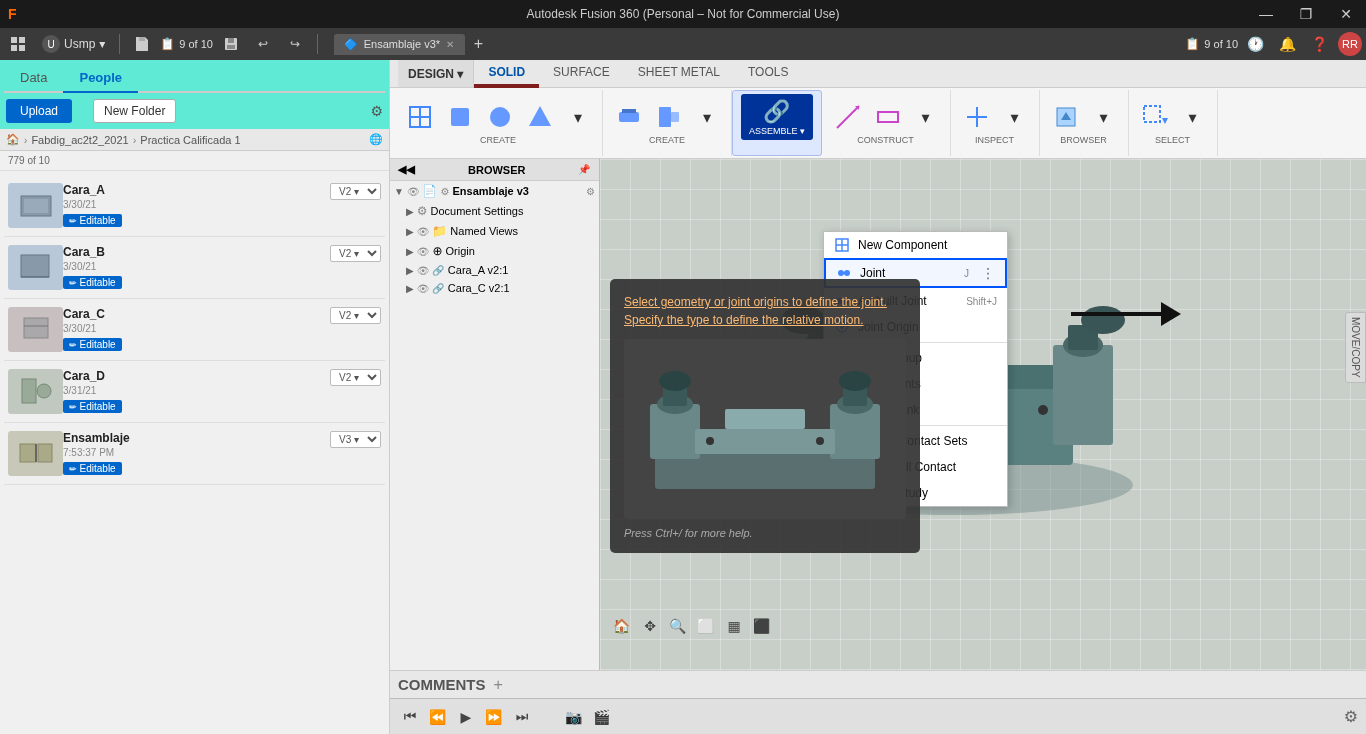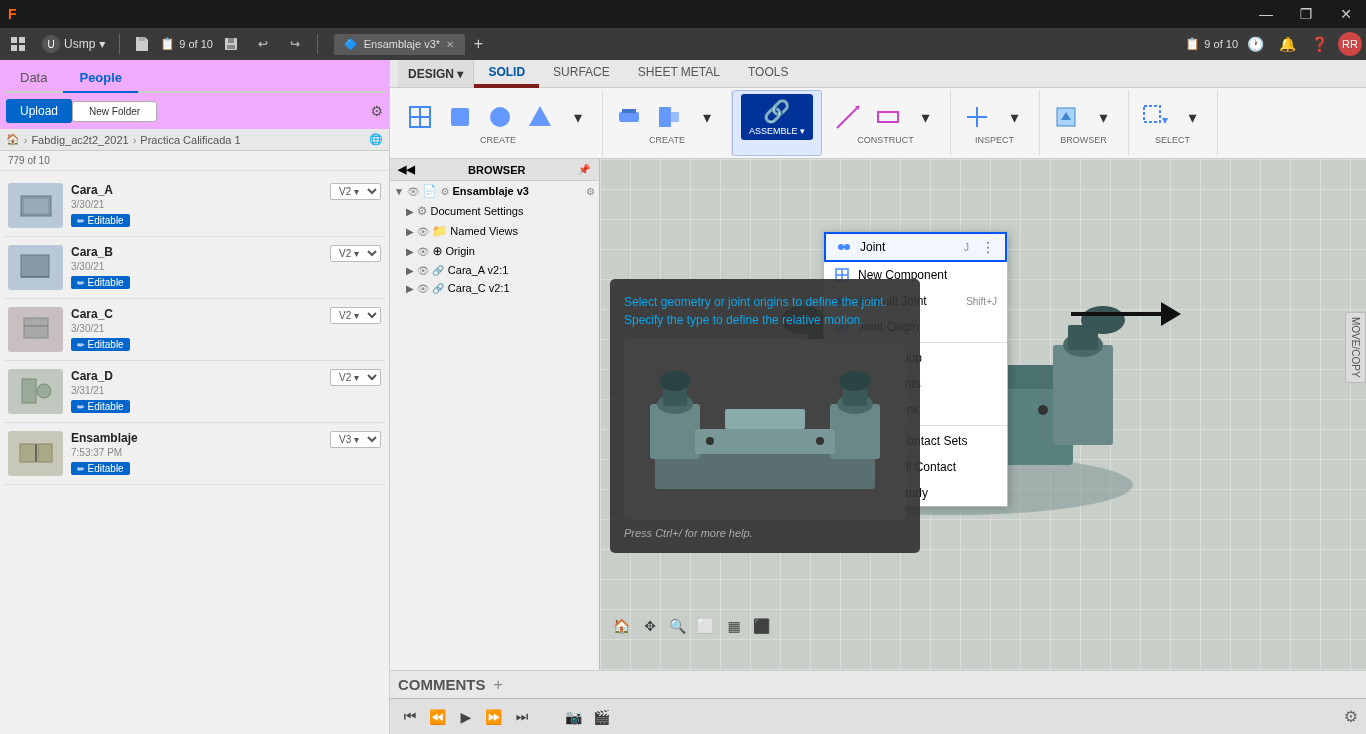--- a/index.html
+++ b/index.html
@@ -101,21 +101,21 @@
 
     
     #left-panel {
       width: 390px;
       background: #f0f0f0;
       display: flex;
       flex-direction: column;
       border-right: 1px solid #ccc;
     }
     #left-top {
-      background: #f0abfc;
+      background: #5eead4;
       padding: 4px;
       display: flex;
       flex-direction: column;
       gap: 4px;
     }
     .data-people-tabs {
       display: flex;
       border-bottom: 2px solid #ccc;
     }
     .dp-tab {
@@ -127,40 +127,40 @@
       margin-bottom: -2px;
     }
     .dp-tab.active {
       color: #0066cc;
       border-bottom: 2px solid #0066cc;
       font-weight: bold;
     }
     .left-actions {
       display: flex;
       align-items: center;
-      gap: 0;
+      gap: 21px;
       padding: 2px 2px;
     }
     .btn-upload {
       background: #0066cc;
       color: white;
       border: none;
       padding: 5px 14px;
       border-radius: 3px;
       cursor: pointer;
       font-size: 12px;
     }
     .btn-new-folder {
       background: white;
       color: #333;
       border: 1px solid #aaa;
-      padding: 4px 16px;
+      padding: 4px 10px;
       border-radius: 3px;
       cursor: pointer;
-      font-size: 10px;
+      font-size: 12px;
     }
     .btn-settings {
       margin-left: auto;
       cursor: pointer;
       color: #555;
       font-size: 14px;
     }
     
     .breadcrumb {
       display: flex;
@@ -177,21 +177,20 @@
 
     
     .file-list {
       flex: 1;
       overflow-y: auto;
       padding: 4px;
     }
     .file-item {
       display: flex;
       align-items: flex-start;
-      gap: 8px;
       padding: 8px 4px;
       border-bottom: 1px solid #ddd;
       cursor: pointer;
     }
     .file-thumb {
       width: 55px;
       height: 45px;
       background: #c8c8c8;
       border-radius: 3px;
       flex-shrink: 0;
@@ -392,21 +391,21 @@
       top: 120px;
       width: 310px;
       background: rgba(50,50,50,0.92);
       color: white;
       border-radius: 5px;
       padding: 14px;
       z-index: 200;
       font-size: 12px;
     }
     .tooltip-title { font-weight: bold; font-size: 13px; margin-bottom: 8px; }
-    .tooltip-body { color: #0ea5e9; line-height: 1.5; margin-bottom: 10px; }
+    .tooltip-body { color: #fdba74; line-height: 1.5; margin-bottom: 10px; text-decoration: underline; }
     .tooltip-image {
       width: 100%;
       height: 180px;
       background: #444;
       border-radius: 3px;
       display: flex;
       align-items: center;
       justify-content: center;
       margin-bottom: 8px;
       overflow: hidden;
@@ -476,20 +475,21 @@
     .highlight-box {
       border: 2px solid #0055ff;
       background: rgba(0,85,255,0.05);
     }
   </style>
 </head>
 <body>
 
 <div id="titlebar">
   <span class="app-icon" style="color:#f60;font-weight:bold;font-size:14px;">F</span>
+  <span>Autodesk Fusion 360 (Personal – Not for Commercial Use)</span>
   <div class="win-controls">
     <div class="win-btn">—</div>
     <div class="win-btn">❐</div>
     <div class="win-btn close">✕</div>
   </div>
 </div>
 
 <div id="toolbar1">
 
   <div class="tb1-icon-btn">
@@ -970,42 +970,42 @@
         <div class="tooltip-footer">Press Ctrl+/ for more help.</div>
       </div>
 
       <div style="position:absolute;top:143px;right:185px;display:flex;align-items:center;z-index:101;">
         <div style="width:90px;height:4px;background:#111;"></div>
         <div style="width:0;height:0;border-top:12px solid transparent;border-bottom:12px solid transparent;border-left:20px solid #111;"></div>
       </div>
 
       <div id="assemble-dropdown">
 
+        <div class="dd-item">
+          <div class="dd-icon">
+            <svg width="14" height="14" viewBox="0 0 14 14">
+                <rect x="1" y="1" width="12" height="12" fill="none" stroke="#4488ff" stroke-width="1.5"></rect>
+                <line x1="7" y1="1" x2="7" y2="13" stroke="#4488ff" stroke-width="1.5"></line>
+                <line x1="1" y1="7" x2="13" y2="7" stroke="#4488ff" stroke-width="1.5"></line>
+              </svg>
+          </div>
+          <span class="dd-label">New Component</span>
+        </div>
+
         <div class="dd-item dd-item-joint highlight-box">
           <div class="dd-icon">
             <svg width="14" height="14" viewBox="0 0 14 14">
                 <circle cx="4" cy="7" r="3" fill="#4488ff"></circle>
                 <circle cx="10" cy="7" r="3" fill="#4488ff"></circle>
                 <line x1="4" y1="7" x2="10" y2="7" stroke="#4488ff" stroke-width="2"></line>
               </svg>
           </div>
           <span class="dd-label">Joint</span>
           <span class="dd-shortcut">J</span>
           <span style="margin-left:4px;cursor:pointer;font-size:14px;color:#666;">⋮</span>
-        </div>
-
-        <div class="dd-item">
-          <div class="dd-icon">
-            <svg width="14" height="14" viewBox="0 0 14 14">
-                <rect x="1" y="1" width="12" height="12" fill="none" stroke="#4488ff" stroke-width="1.5"></rect>
-                <line x1="7" y1="1" x2="7" y2="13" stroke="#4488ff" stroke-width="1.5"></line>
-                <line x1="1" y1="7" x2="13" y2="7" stroke="#4488ff" stroke-width="1.5"></line>
-              </svg>
-          </div>
-          <span class="dd-label">New Component</span>
         </div>
 
         <div class="dd-item">
           <div class="dd-icon">
             <svg width="14" height="14" viewBox="0 0 14 14">
                 <rect x="1" y="4" width="6" height="6" fill="#4488ff"></rect>
                 <rect x="7" y="4" width="6" height="6" fill="#66aaff"></rect>
               </svg>
           </div>
           <span class="dd-label">As-built Joint</span>

